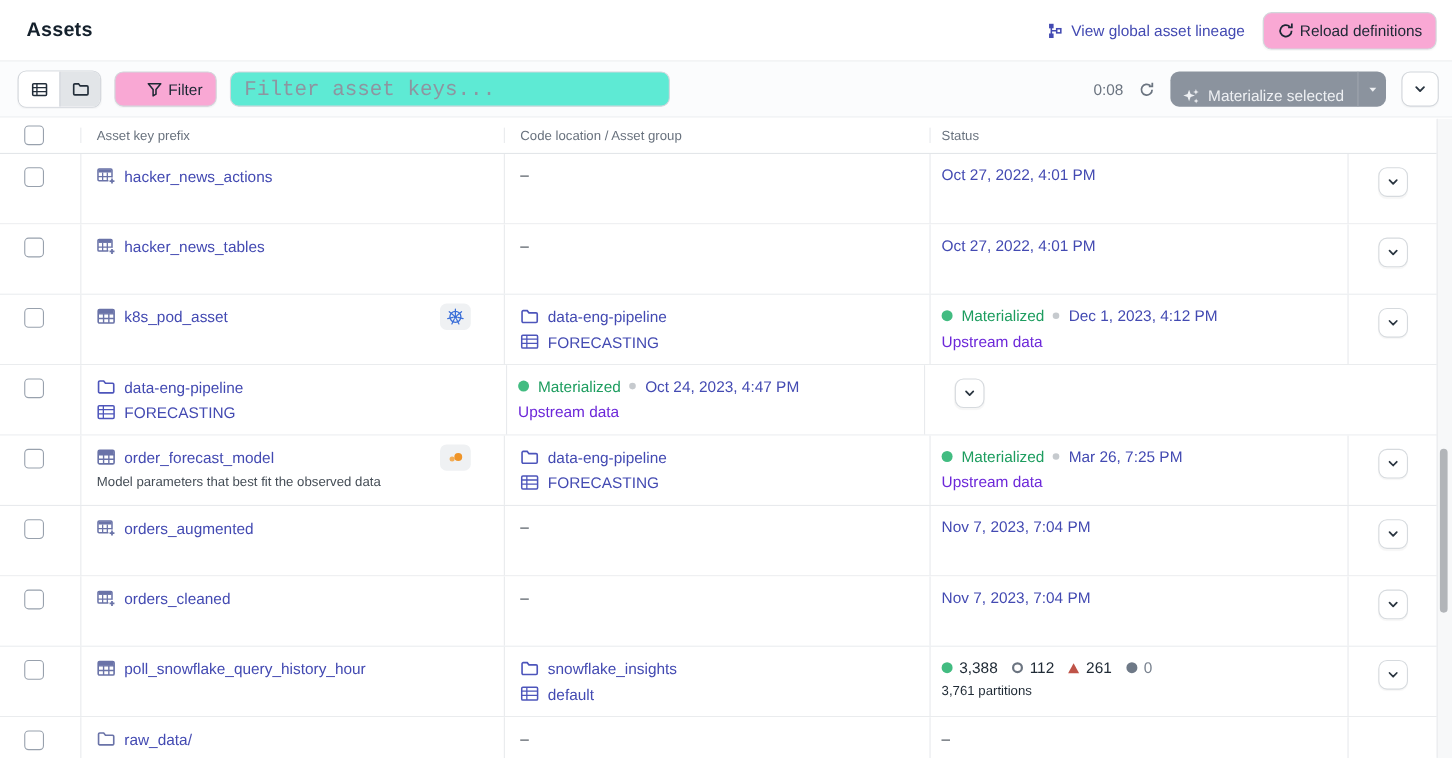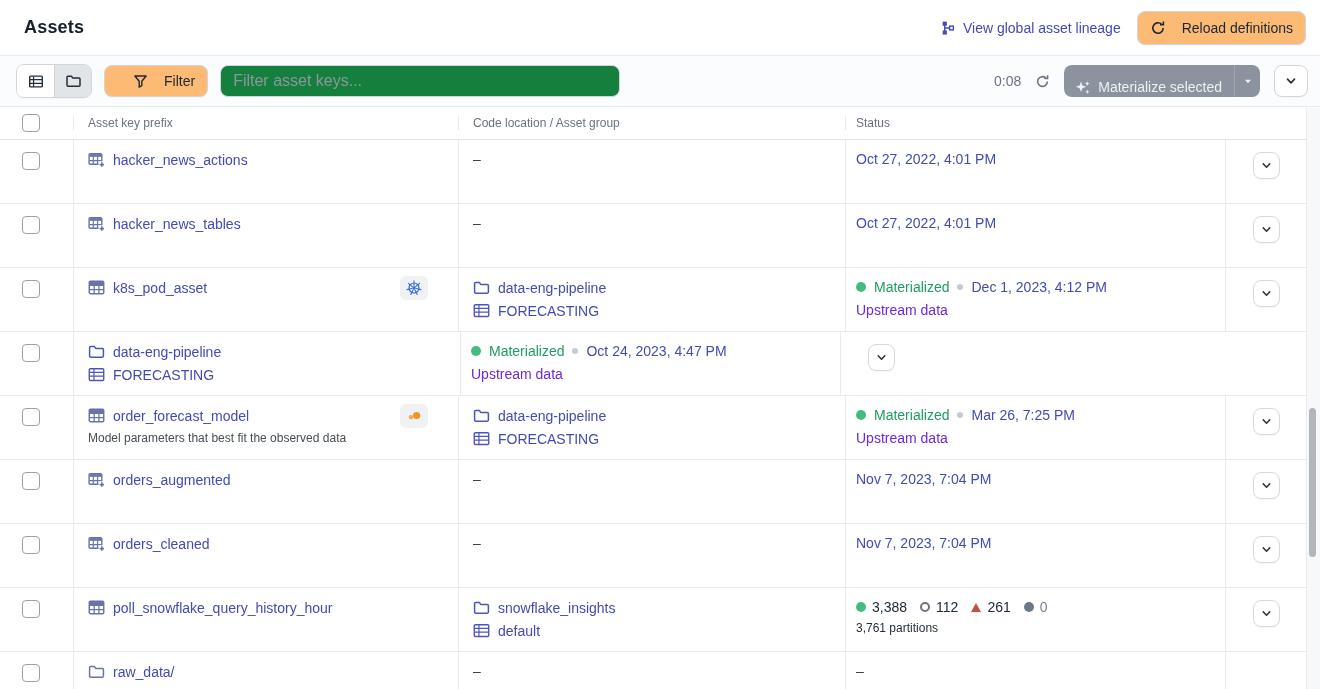--- a/index.html
+++ b/index.html
@@ -6,36 +6,36 @@
   html,body { width: 1320px; height: 689px; overflow: hidden; background:#fff;
     font-family: "Liberation Sans", "DejaVu Sans", sans-serif; color:#1b2733; }
   body { position: relative; font-size:14px; }
 
   
   .app-header { height:56px; display:flex; align-items:center; justify-content:space-between;
     padding:0 14px 0 24px; border-bottom:1px solid #e7e9ec; background:#fff; }
   .page-title { font-size:18px; font-weight:700; color:#14202c; letter-spacing:.2px; }
   .header-right { display:flex; align-items:center; gap:16px; }
   .lineage-link { display:flex; align-items:center; gap:7px; color:#434ab2; cursor:pointer; }
-  .btn { display:flex; align-items:center; gap:16px; background:#fdba74; border:1px solid #d2d6db;
+  .btn { display:flex; align-items:center; gap:5px; background:#f9a8d4; border:1px solid #d2d6db;
     border-radius:8px; height:34px; padding:0 12px; color:#1b2733; cursor:pointer;
     box-shadow:0 1px 1px rgba(16,22,26,.03); font-size:14px; }
 
   
   .toolbar { height:51px; display:flex; align-items:center; gap:12px; padding:0 12px 0 16px;
     background:#fbfcfd; border-bottom:1px solid #e7e9ec; }
   .segmented { display:flex; border:1px solid #d2d6db; border-radius:8px; overflow:hidden; background:#fff;
     box-shadow:0 1px 1px rgba(16,22,26,.03); }
   .segment { width:37px; height:32px; display:flex; align-items:center; justify-content:center; cursor:pointer; background:#fff; }
   .segment + .segment { border-left:1px solid #d2d6db; }
   .segment.active { background:#e2e5e8; }
   .filter-btn { height:32px;padding-left:28px; }
   .search-input { width:400px; height:32px; border:1px solid #d2d6db; border-radius:8px;
-    padding:0 12px; font-size:16px; color:#1b2733; background:#15803d; outline:none;
-    font-family:Liberation Sans, sans-serif; }
+    padding:0 12px; font-size:19px; color:#1b2733; background:#5eead4; outline:none;
+    font-family:Liberation Mono, monospace; }
   .search-input::placeholder { color:#8d95a0; }
   .toolbar-right { margin-left:auto; display:flex; align-items:center; gap:14px; }
   .timer { color:#6b7480; }
   .refresh-countdown { display:flex; align-items:center; cursor:pointer; }
   .materialize-group { display:flex; align-items:stretch; height:32px; border-radius:8px;
     overflow:hidden; background:#8b939e; color:#eef0f3; cursor:not-allowed; }
   .materialize-main { display:flex; align-items:center; gap:7px; padding:12px 12px 0 10px; }
   .materialize-caret { width:26px; display:flex; align-items:center; justify-content:center;
     border-left:1px solid #9fa6af; }
   .toolbar-chevron { width:34px; height:32px; display:flex; align-items:center; justify-content:center;

